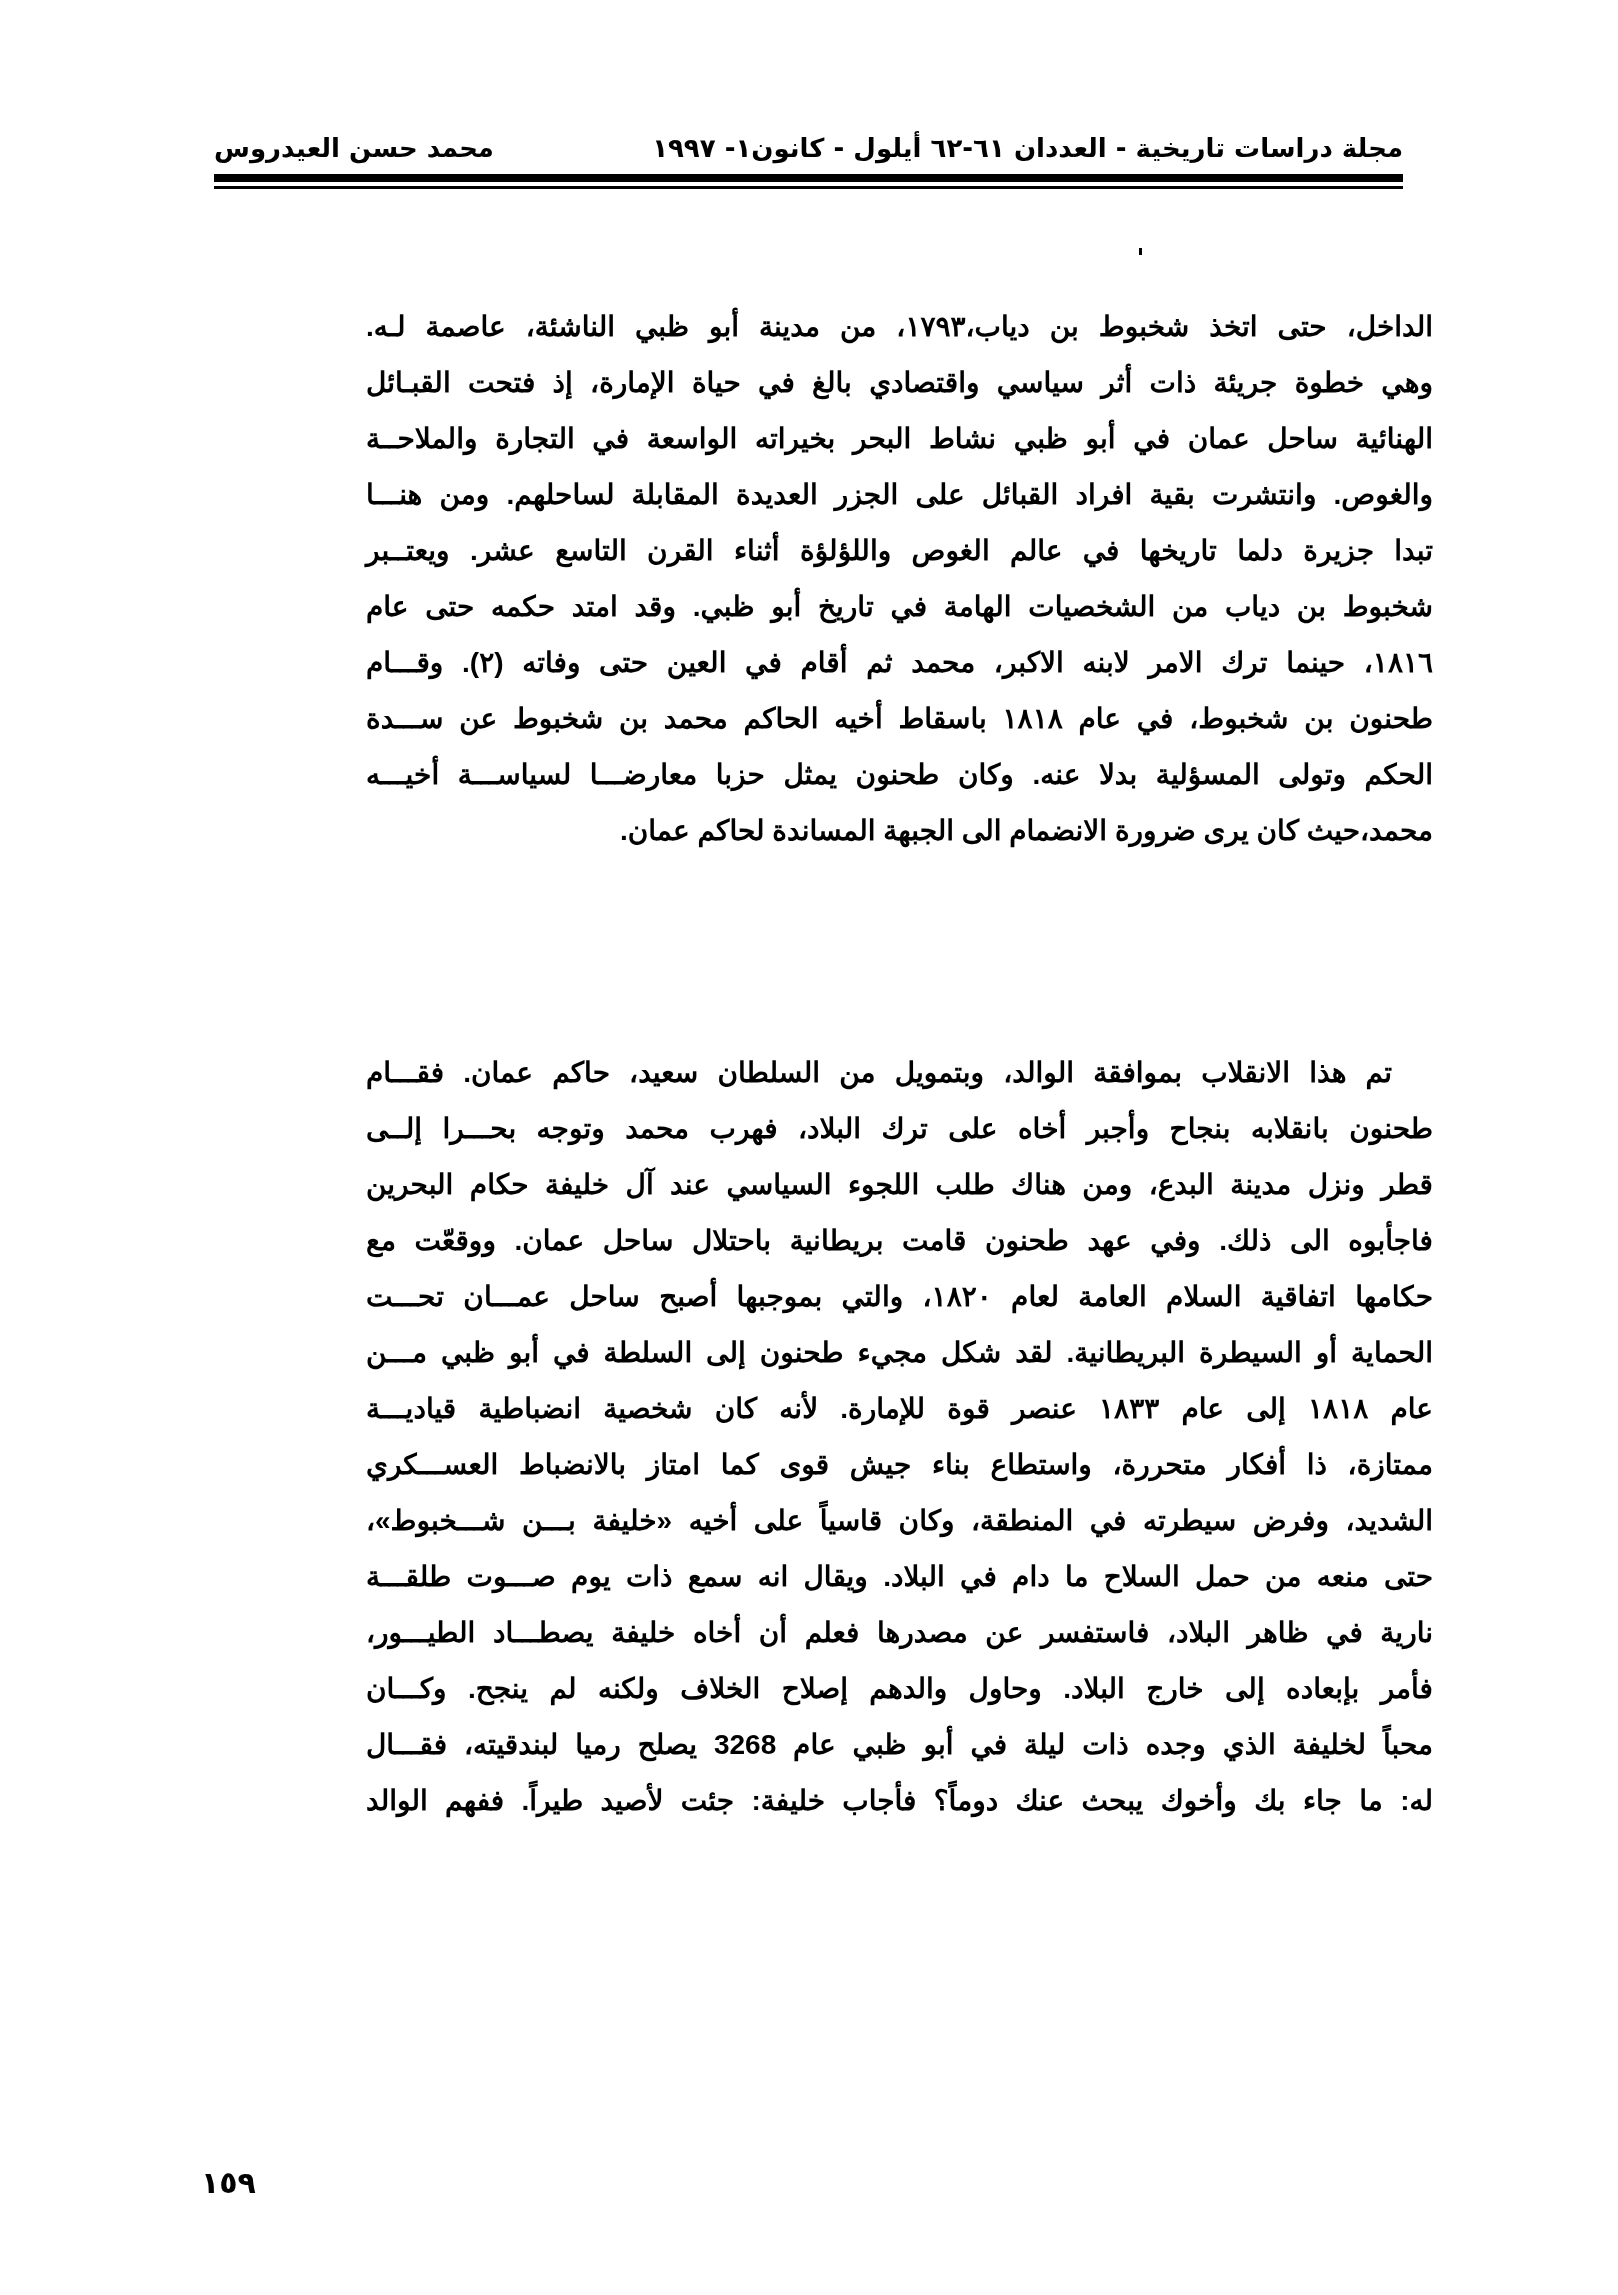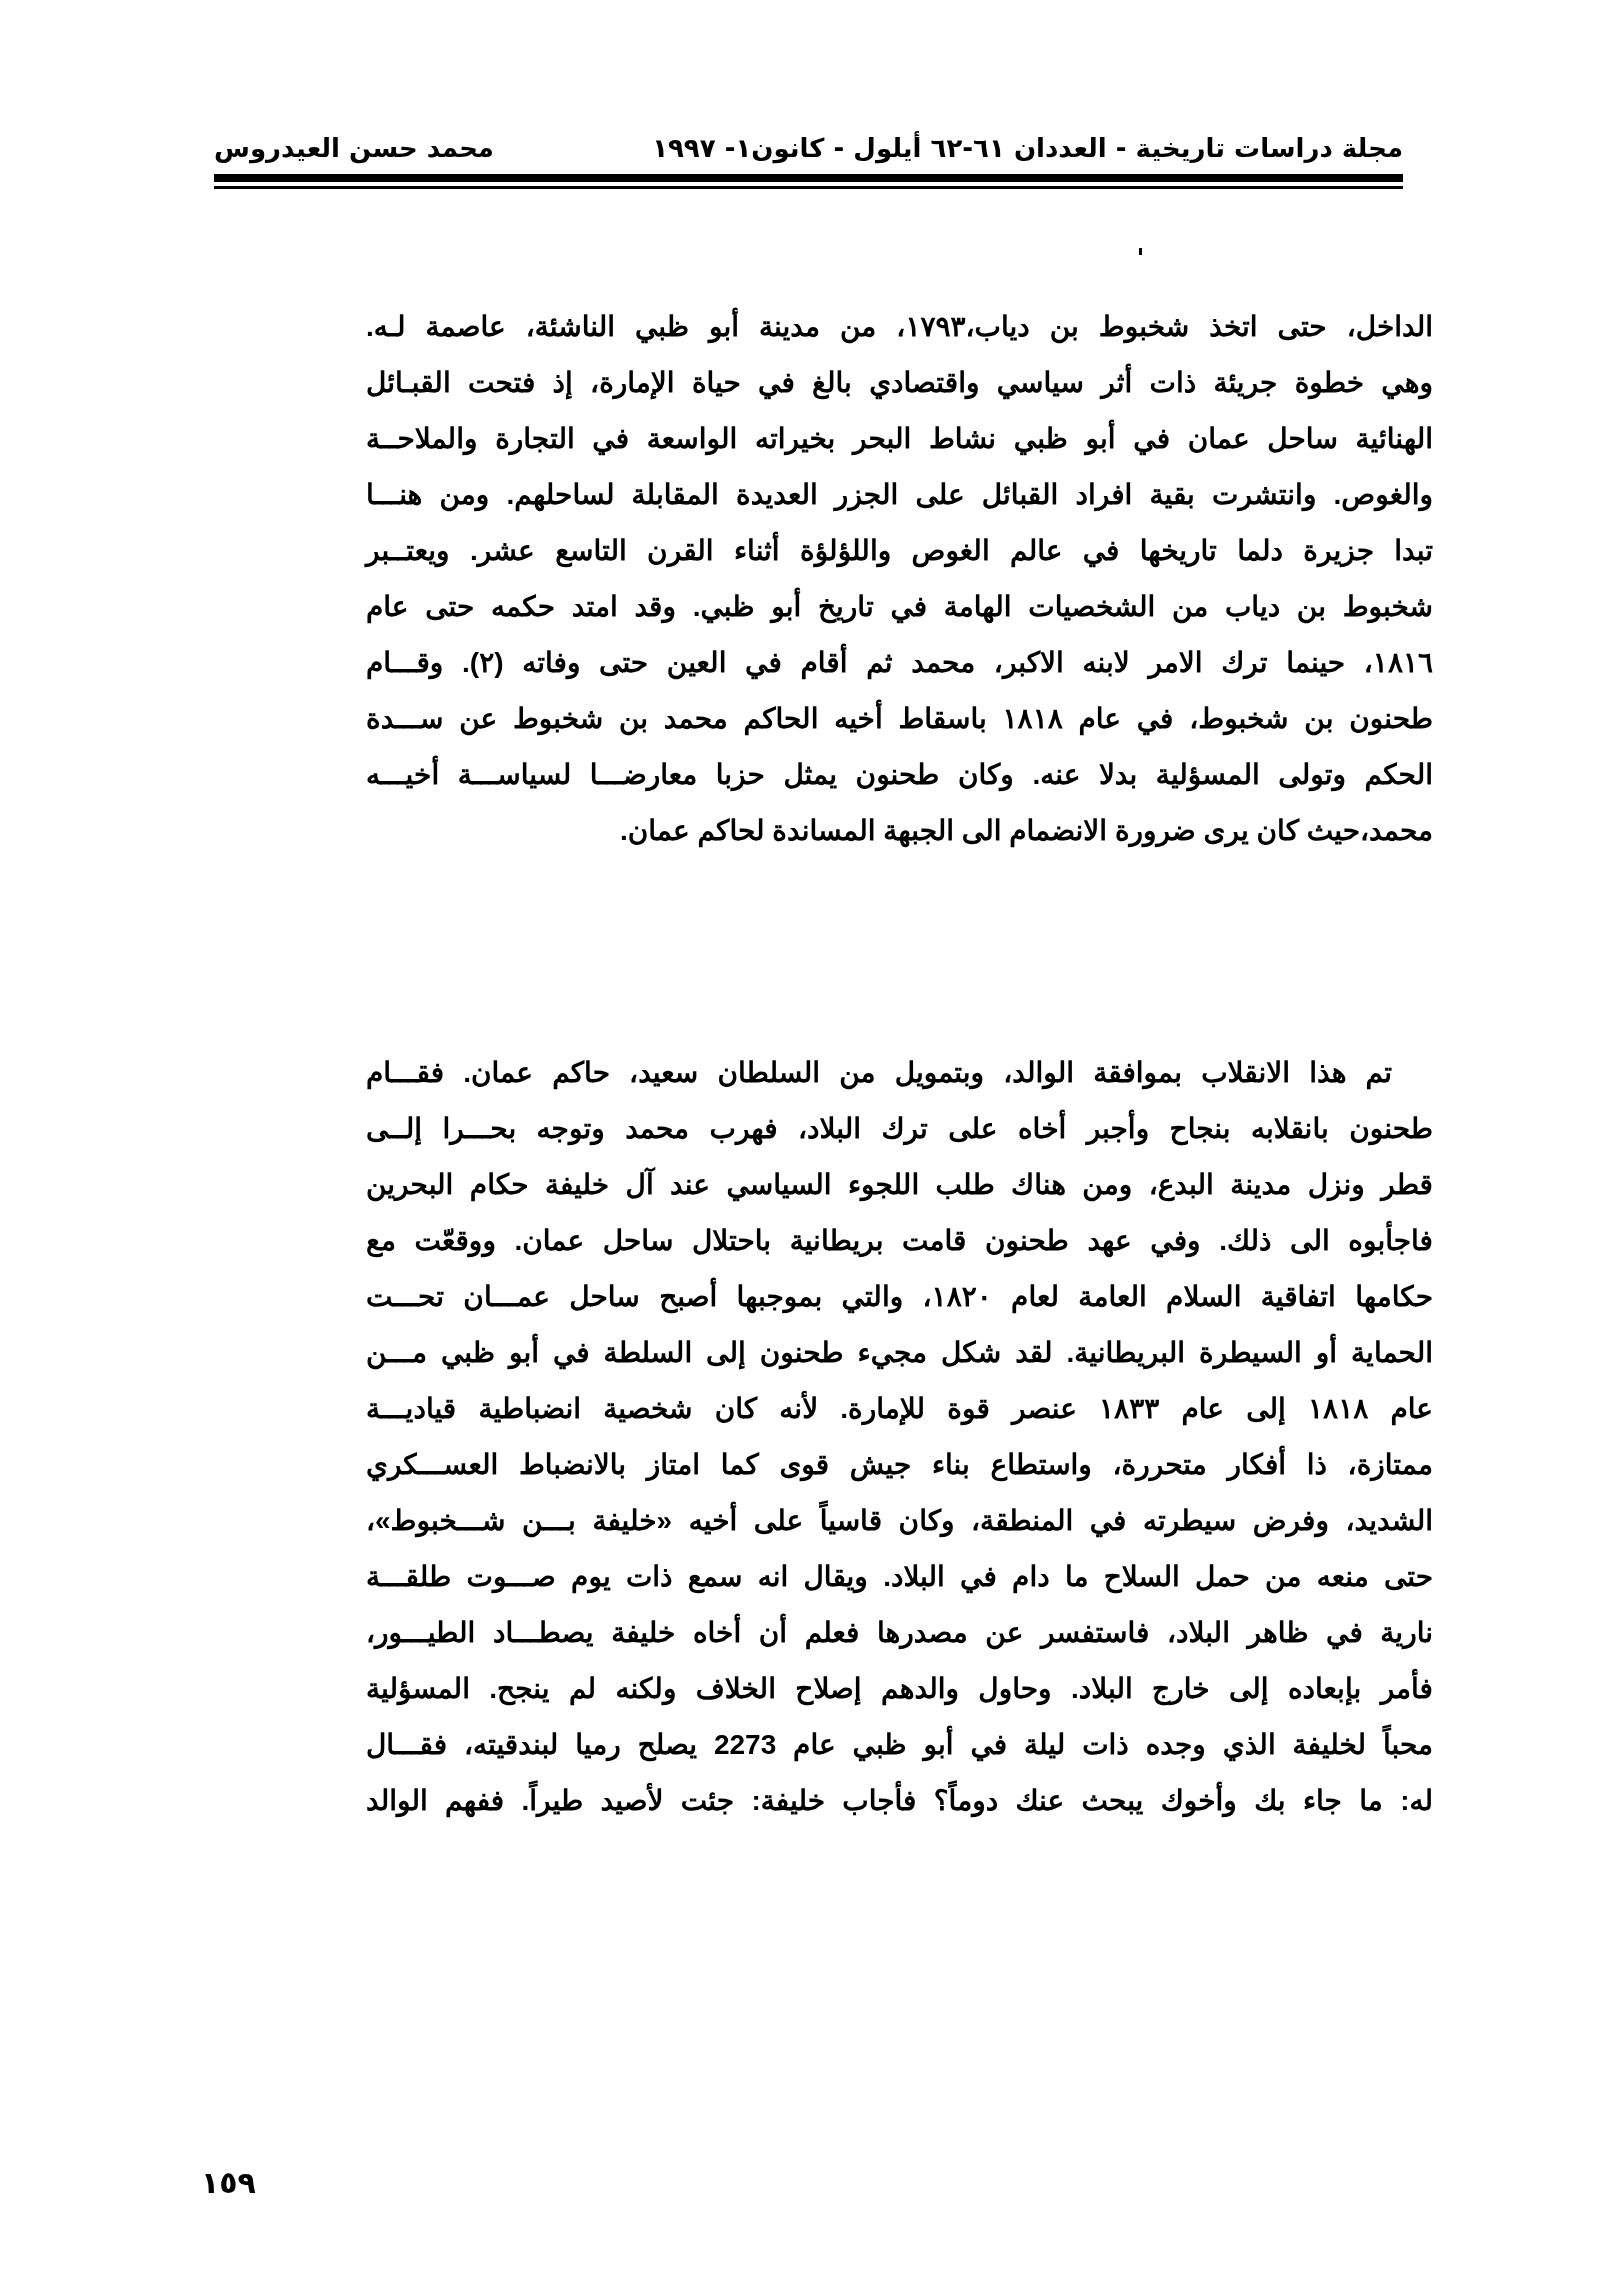--- a/index.html
+++ b/index.html
@@ -50,19 +50,19 @@
   <span class="line">طحنون بانقلابه بنجاح وأجبر أخاه على ترك البلاد، فهرب محمد وتوجه بحـــرا إلــى</span>
   <span class="line">قطر ونزل مدينة البدع، ومن هناك طلب اللجوء السياسي عند آل خليفة حكام البحرين</span>
   <span class="line">فاجأبوه الى ذلك. وفي عهد طحنون قامت بريطانية باحتلال ساحل عمان. ووقعّت مع</span>
   <span class="line">حكامها اتفاقية السلام العامة لعام ١٨٢٠، والتي بموجبها أصبح ساحل عمـــان تحـــت</span>
   <span class="line">الحماية أو السيطرة البريطانية. لقد شكل مجيء طحنون إلى السلطة في أبو ظبي مـــن</span>
   <span class="line">عام ١٨١٨ إلى عام ١٨٣٣ عنصر قوة للإمارة. لأنه كان شخصية انضباطية قياديـــة</span>
   <span class="line">ممتازة، ذا أفكار متحررة، واستطاع بناء جيش قوى كما امتاز بالانضباط العســـكري</span>
   <span class="line">الشديد، وفرض سيطرته في المنطقة، وكان قاسياً على أخيه «خليفة بـــن شـــخبوط»،</span>
   <span class="line">حتى منعه من حمل السلاح ما دام في البلاد. ويقال انه سمع ذات يوم صـــوت طلقـــة</span>
   <span class="line">نارية في ظاهر البلاد، فاستفسر عن مصدرها فعلم أن أخاه خليفة يصطـــاد الطيـــور،</span>
-  <span class="line">فأمر بإبعاده إلى خارج البلاد. وحاول والدهم إصلاح الخلاف ولكنه لم ينجح. المسؤلية</span>
-  <span class="line">محباً لخليفة الذي وجده ذات ليلة في أبو ظبي عام 2273 يصلح رميا لبندقيته، فقـــال</span>
+  <span class="line">فأمر بإبعاده إلى خارج البلاد. وحاول والدهم إصلاح الخلاف ولكنه لم ينجح. وكـــان</span>
+  <span class="line">محباً لخليفة الذي وجده ذات ليلة في أبو ظبي عام 3268 يصلح رميا لبندقيته، فقـــال</span>
   <span class="line">له: ما جاء بك وأخوك يبحث عنك دوماً؟ فأجاب خليفة: جئت لأصيد طيراً. ففهم الوالد</span>
 </div>
 
 <div class="pagenum">١٥٩</div>
 
 
 </body></html>

